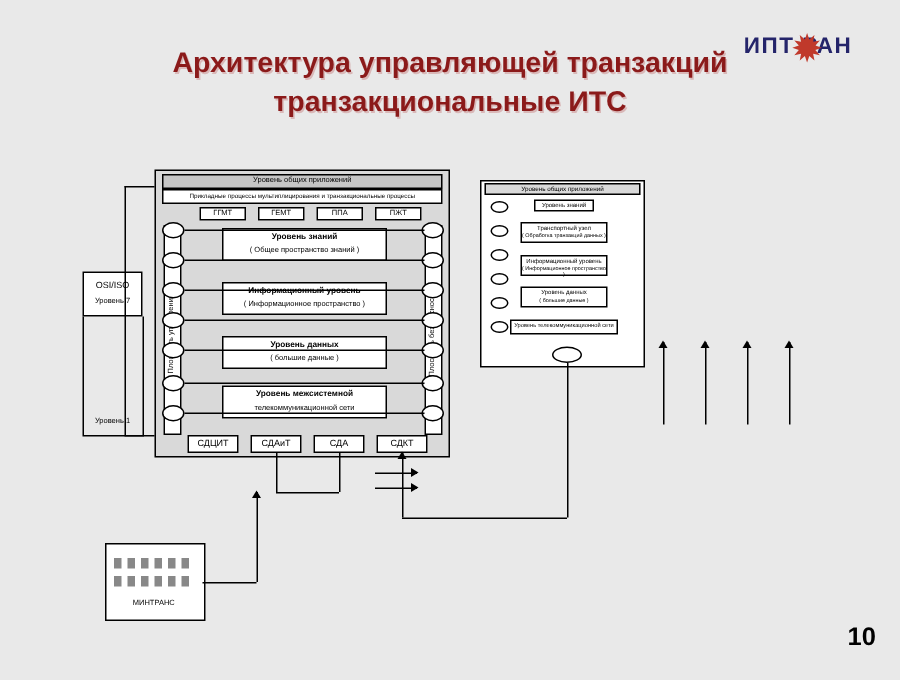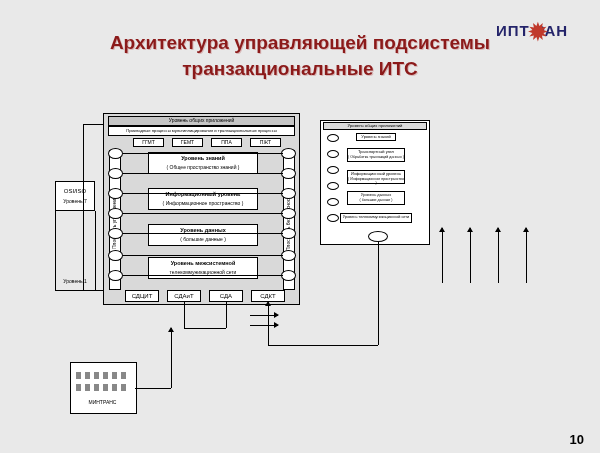--- a/index.html
+++ b/index.html
@@ -54,40 +54,40 @@
   .vline{position:absolute;background:#000;width:1px;}
   .arrow-r::after{
     content:"";position:absolute;right:-1px;top:-3px;
     border-left:5px solid #000;border-top:3px solid transparent;border-bottom:3px solid transparent;
   }
   .arrow-u::after{
     content:"";position:absolute;left:-3px;top:-1px;
     border-bottom:5px solid #000;border-left:3px solid transparent;border-right:3px solid transparent;
   }
   .pagenum{
-    position:absolute;right:16px;bottom:6px;
-    font-size:13px;font-weight:bold;color:#000;margin-top:20px;
+    position:absolute;right:16px;bottom:18px;
+    font-size:17px;font-weight:bold;color:#000;margin-top:20px;
   }
 
   
   .bld{position:absolute;background:#fff;border:1px solid #000;}
   .bwin{position:absolute;background:#888;}
 </style>
 </head>
 <body>
 
 <div class="slide">
 
   <div class="logo">
     <div class="txt">ИПТ РАН</div>
     <div class="star">✹</div>
   </div>
 
   <div class="title">
-    <div>Архитектура управляющей подсистемы</div>
+    <div>Архитектура управляющей транзакций</div>
     <div>транзакциональные ИТС</div>
   </div>
 
   <div class="box" style="left:55px;top:181px;width:40px;height:30px;"></div>
   <div class="lbl" style="left:55px;top:188px;width:40px;font-size:6px;">OSI/ISO</div>
   <div class="lbl" style="left:55px;top:198px;width:40px;font-size:5px;">Уровень 7</div>
   <div class="vline" style="left:55px;top:211px;height:79px;"></div>
   <div class="vline" style="left:95px;top:211px;height:79px;"></div>
   <div class="hline" style="left:55px;top:290px;width:41px;"></div>
   <div class="lbl" style="left:55px;top:278px;width:40px;font-size:5px;">Уровень 1</div>

